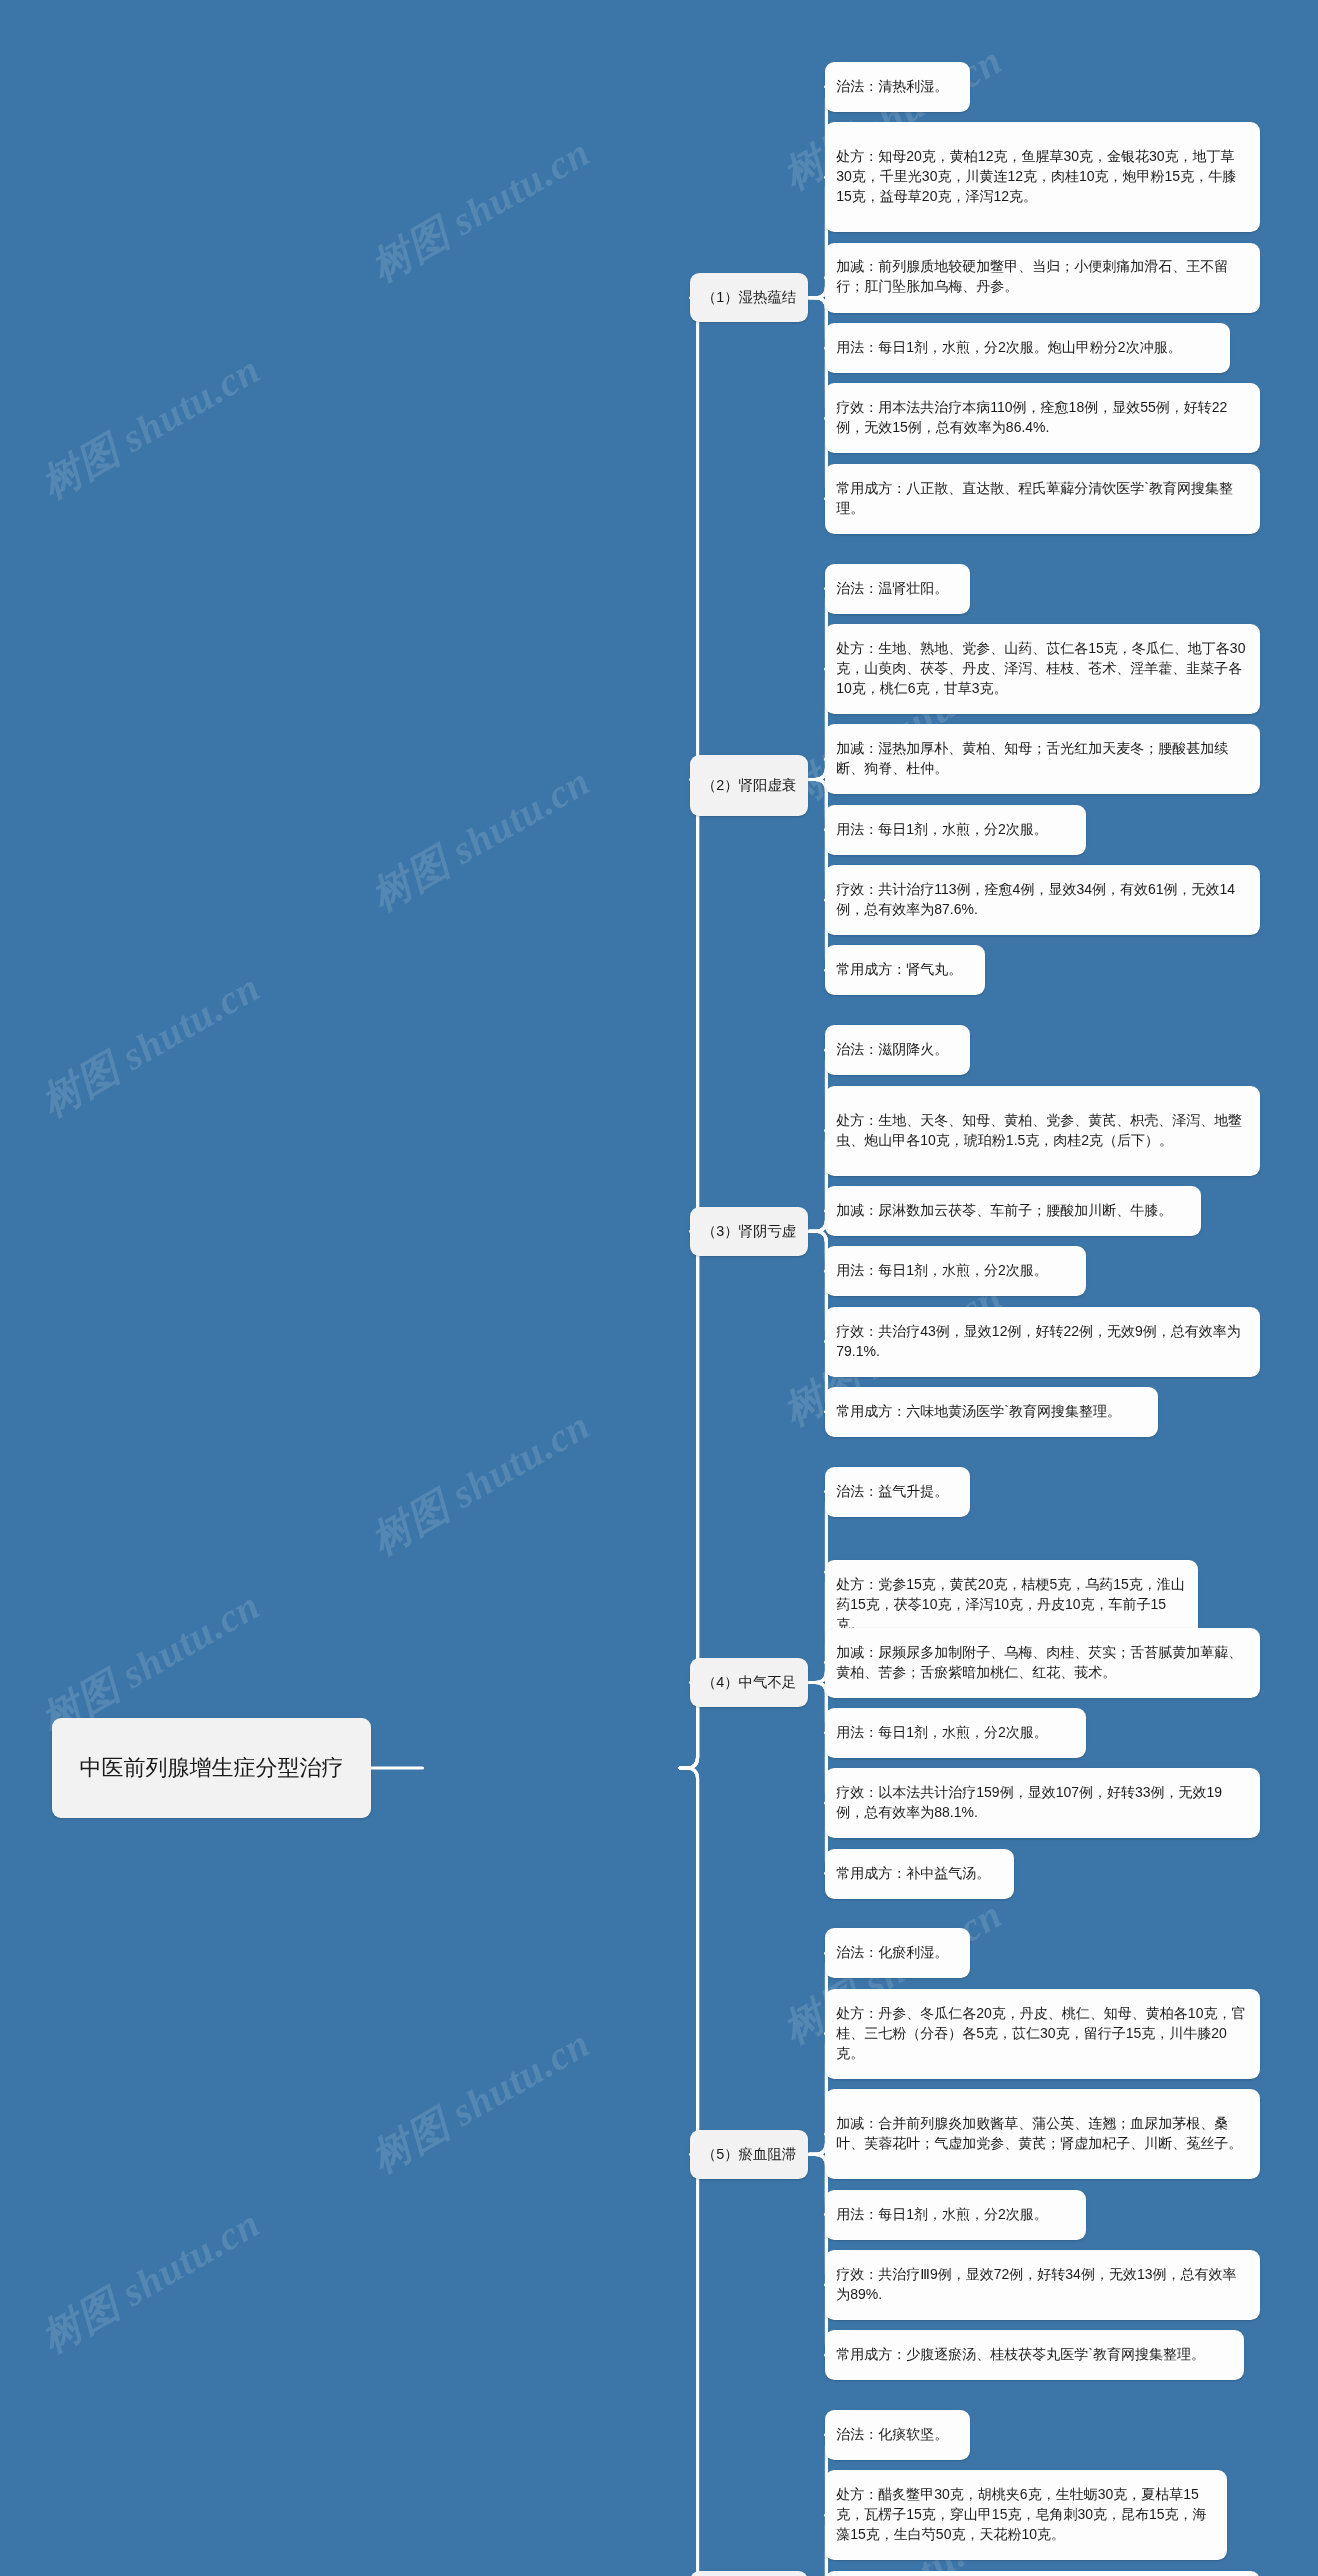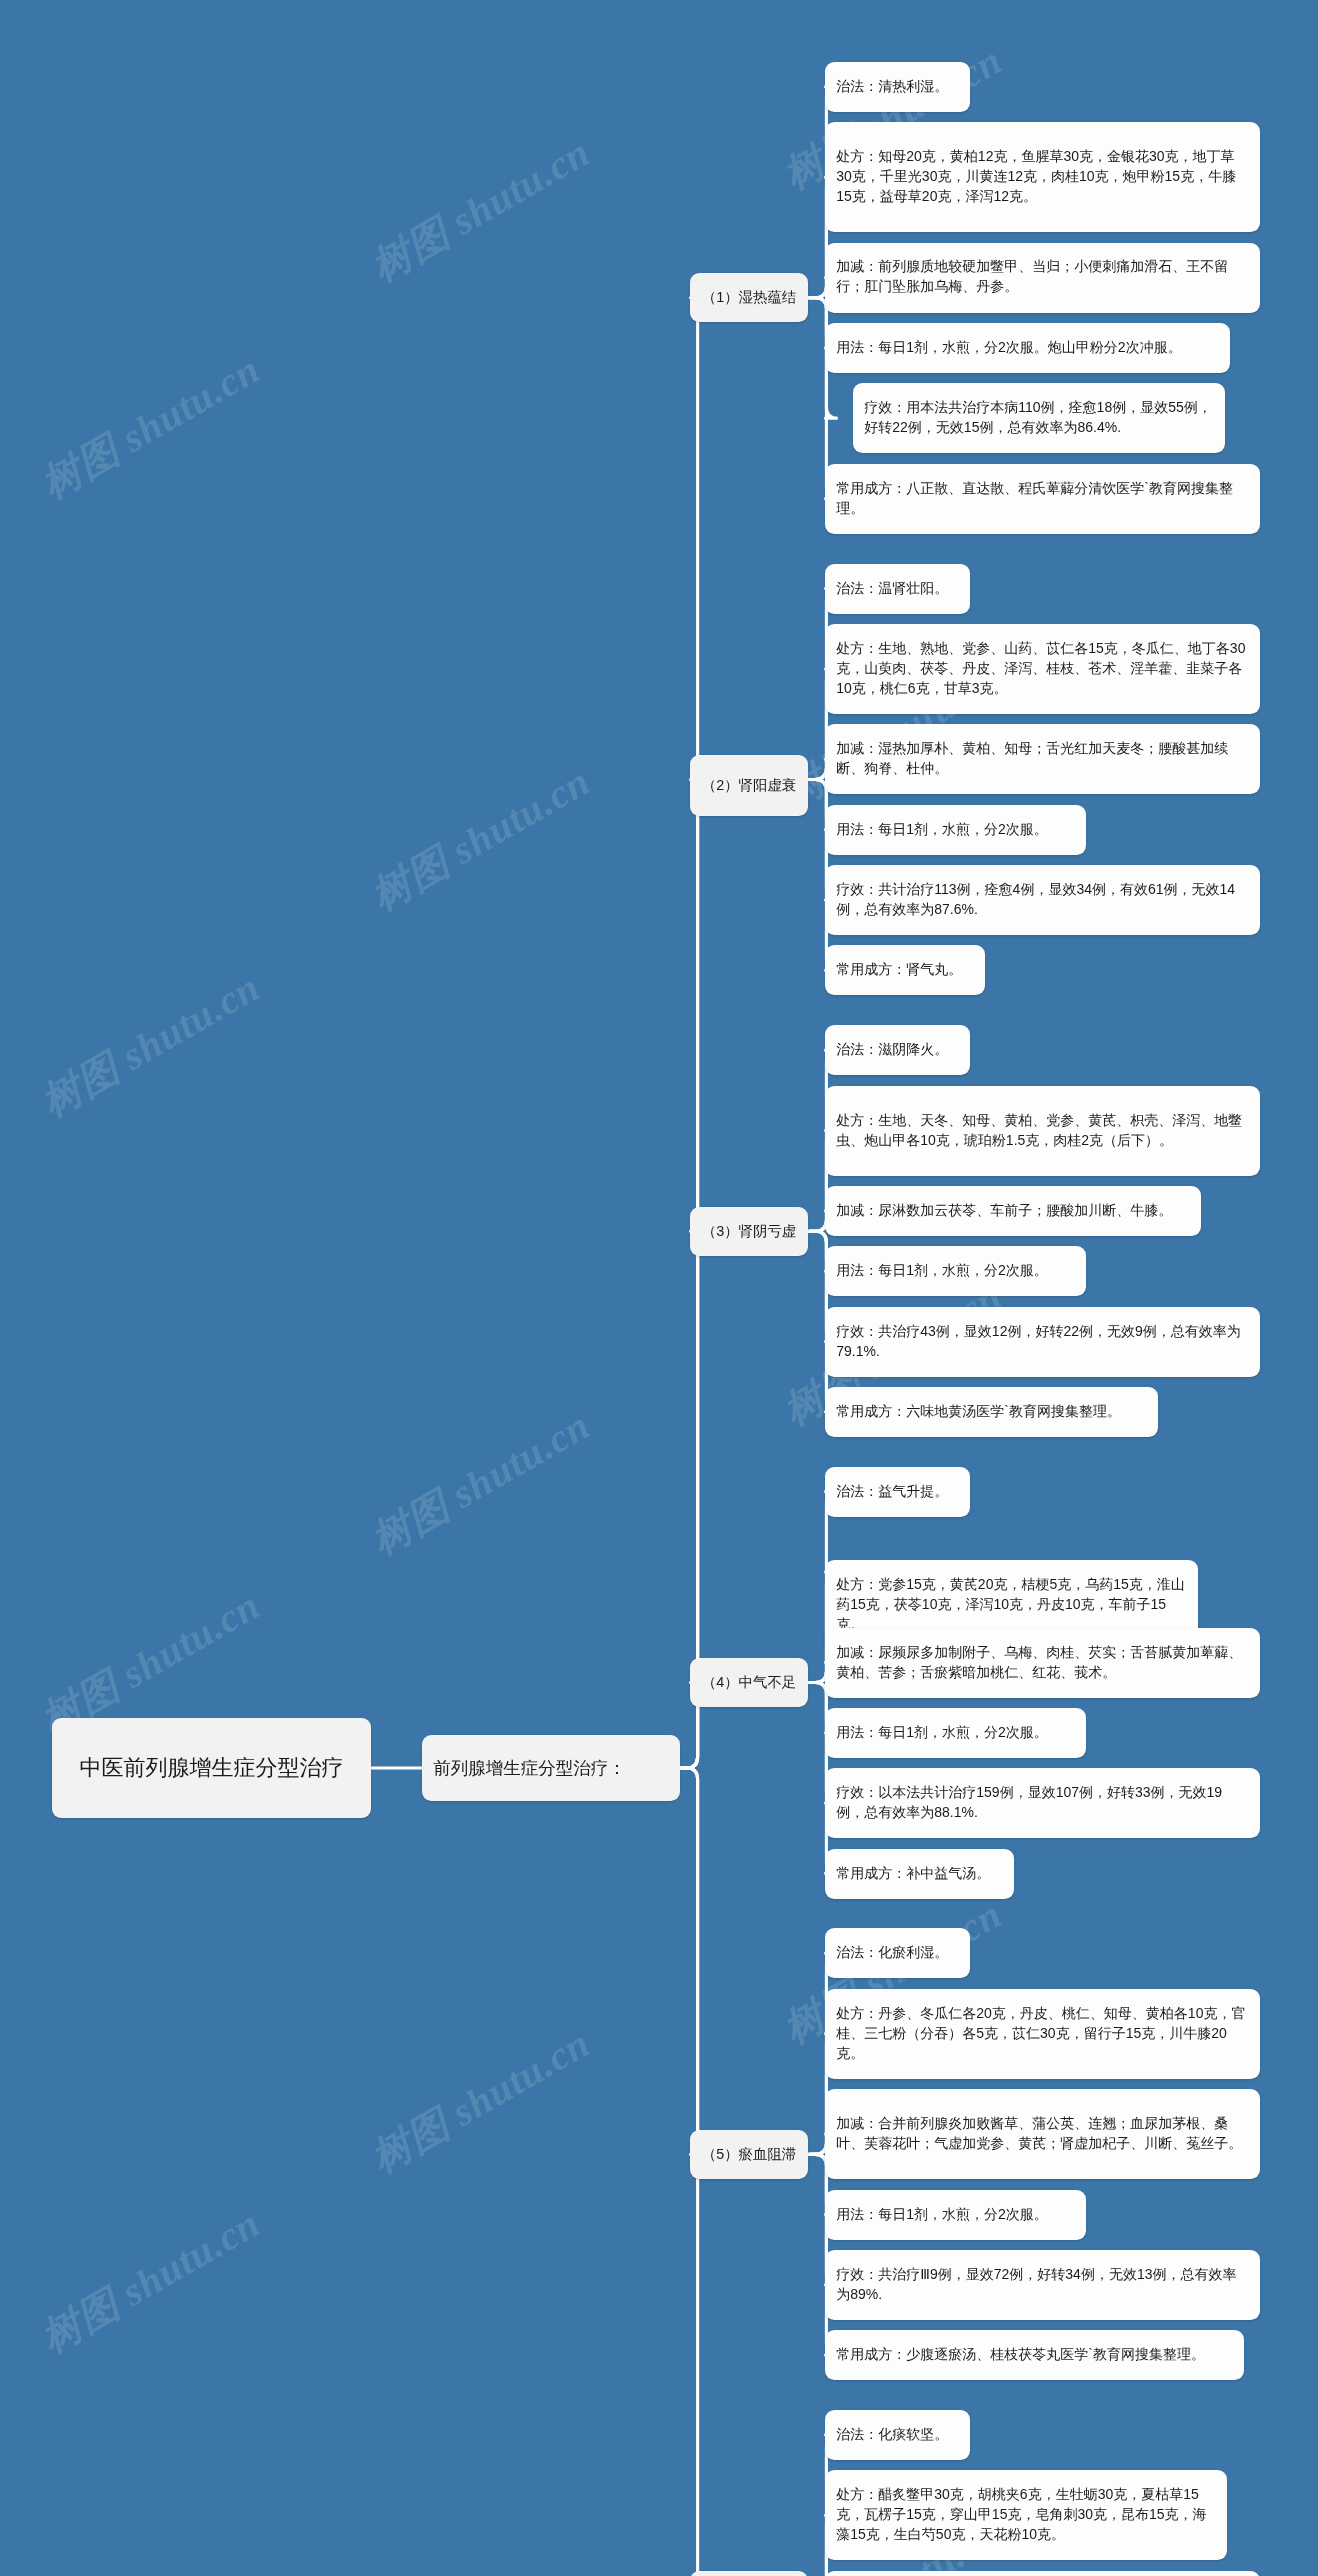--- a/index.html
+++ b/index.html
@@ -120,38 +120,35 @@
         <path d="M1570,5039 H1582 Q1604,5039 1604,5061 V5036 Q1604,5058 1626,5058 H1602"></path>
         <path d="M1570,5039 H1582 Q1604,5039 1604,5061 V5172.5 Q1604,5194.5 1626,5194.5 H1602"></path>
         <path d="M1570,5039 H1582 Q1604,5039 1604,5061 V5309 Q1604,5331 1626,5331 H1602"></path>
       </g>
   </svg>
 
   <div class="node root" id="n-root" style="left:52px; top:1718px; width:319px; height:100px;">
     <span>中医前列腺增生症分型治疗</span>
   </div>
 
-  <div class="node lvl1" id="n-trunk" style="left:422px; top:1735px; width:258px; height:66px;">
-    <span>前列腺增生症分型治疗：</span>
-  </div>
 
   <div id="branch-host">
       <div class="node leaf" style="left: 825px; top: 62px; width: 145px; height: 50px;">
         <span>治法：清热利湿。</span>
       </div>
       <div class="node leaf" style="left: 825px; top: 122px; width: 435px; height: 110px;">
         <span>处方：知母20克，黄柏12克，鱼腥草30克，金银花30克，地丁草30克，千里光30克，川黄连12克，肉桂10克，炮甲粉15克，牛膝15克，益母草20克，泽泻12克。</span>
       </div>
       <div class="node leaf" style="left: 825px; top: 243px; width: 435px; height: 70px; font-family: Liberation Mono, monospace;">
         <span>加减：前列腺质地较硬加鳖甲、当归；小便刺痛加滑石、王不留行；肛门坠胀加乌梅、丹参。</span>
       </div>
       <div class="node leaf" style="left: 825px; top: 323px; width: 405px; height: 50px;">
         <span>用法：每日1剂，水煎，分2次服。炮山甲粉分2次冲服。</span>
       </div>
-      <div class="node leaf" style="left: 853px; top: 383px; width: 372px; height: 70px;">
+      <div class="node leaf" style="left: 825px; top: 383px; width: 435px; height: 70px;">
         <span>疗效：用本法共治疗本病110例，痊愈18例，显效55例，好转22例，无效15例，总有效率为86.4%.</span>
       </div>
       <div class="node leaf" style="left: 825px; top: 464px; width: 435px; height: 70px;">
         <span>常用成方：八正散、直达散、程氏萆薢分清饮医学`教育网搜集整理。</span>
       </div>
       <div class="node lvl2" style="left: 690px; top: 273px; width: 118px; height: 49px; justify-content: center;">
         <span style="text-align: center;">（1）湿热蕴结</span>
       </div>
       <div class="node leaf" style="left: 825px; top: 564px; width: 145px; height: 50px;">
         <span>治法：温肾壮阳。</span>

